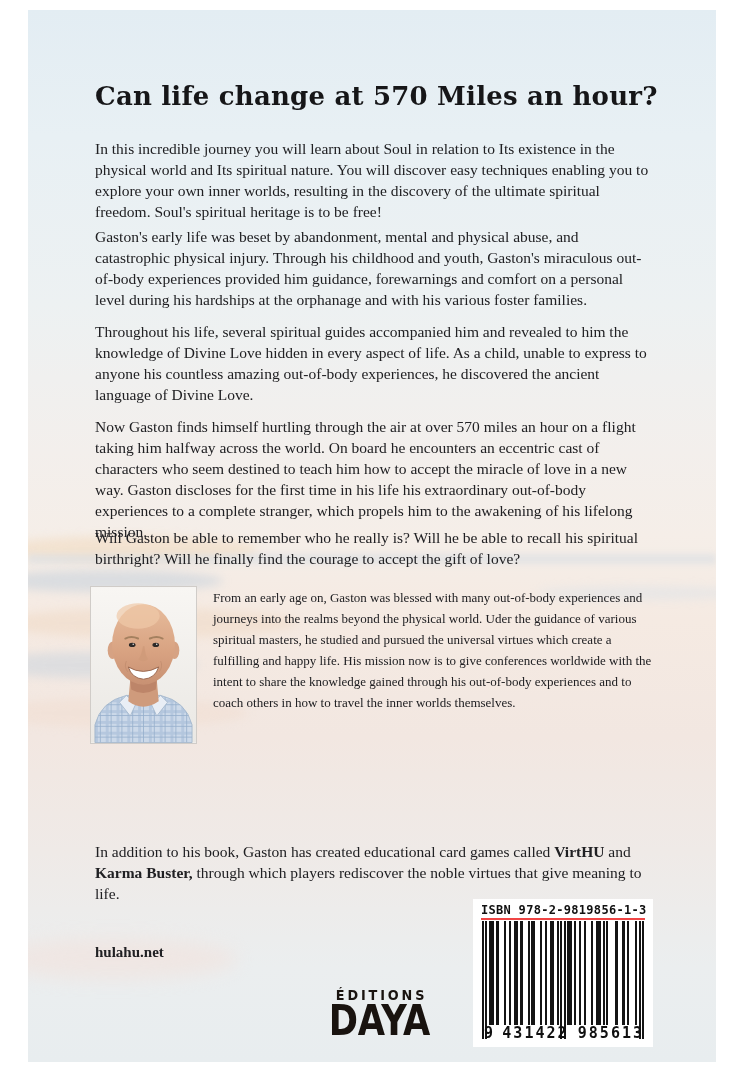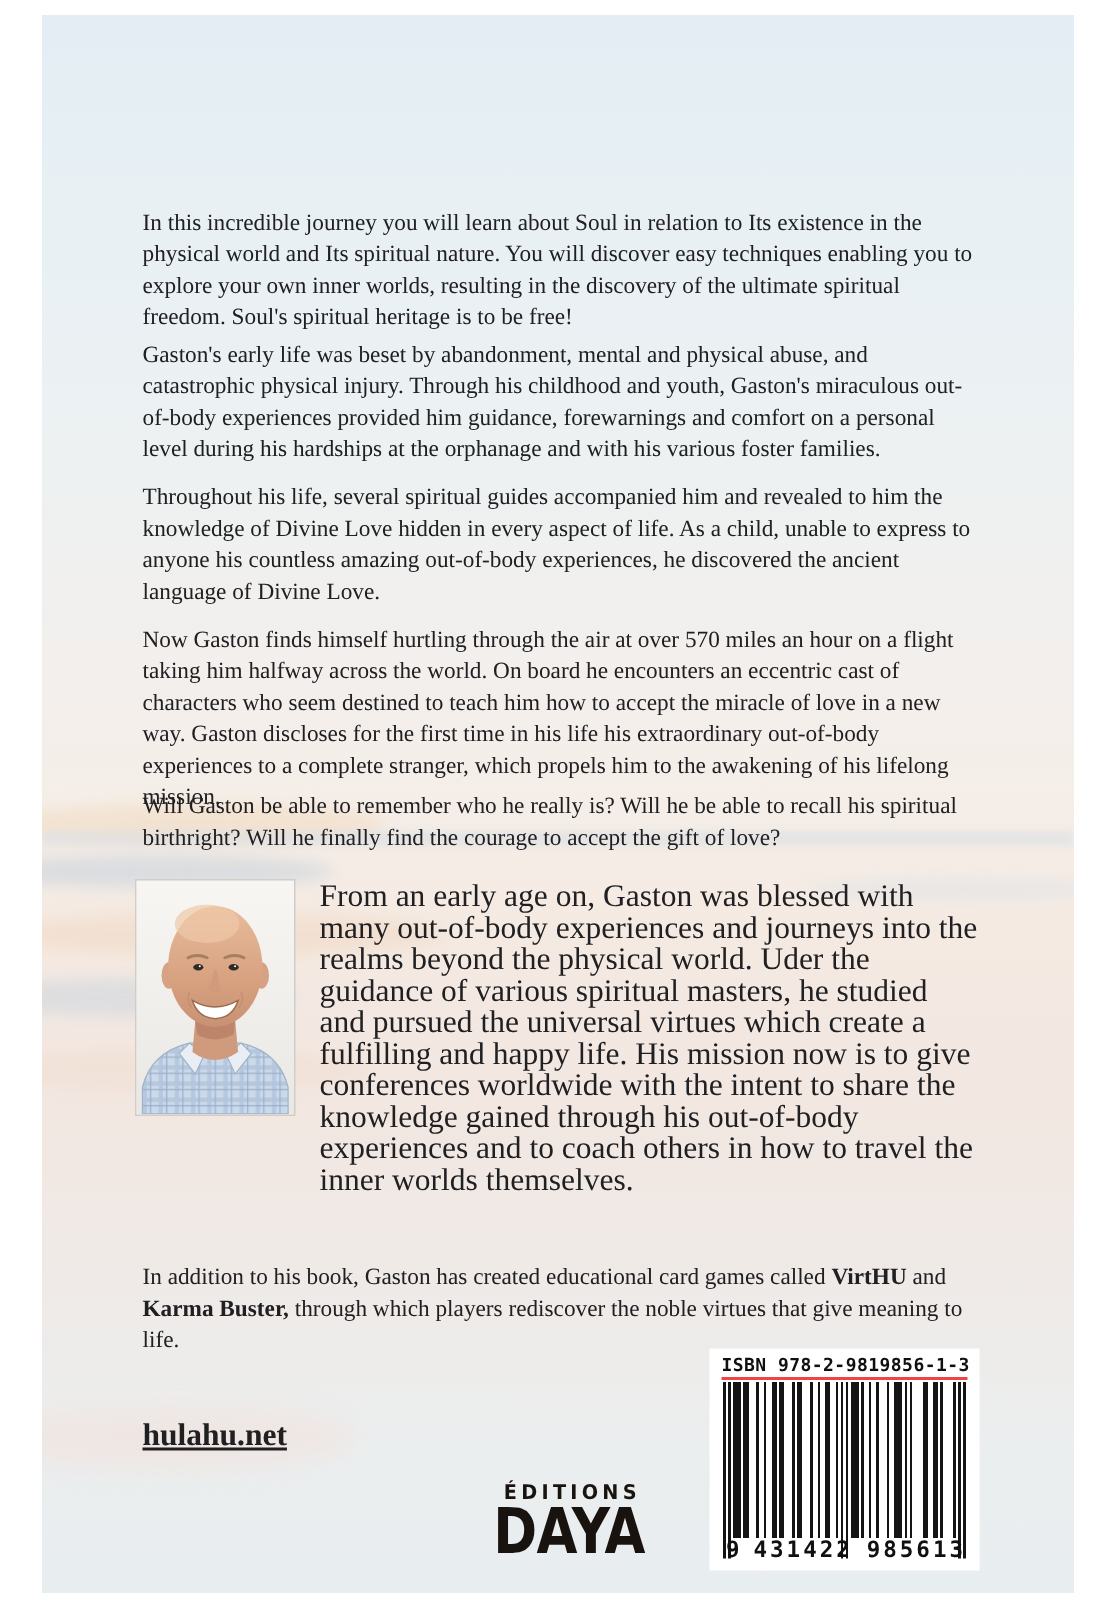--- a/index.html
+++ b/index.html
@@ -34,27 +34,27 @@
   .p0{top:216px;}
   .p1{top:311px;}
   .p2{top:406px;}
   .p3{top:517px;}
   .bio-row{position:absolute;left:62px;top:576px;width:564px;display:flex;gap:16px;}
   .photo{
     flex:none;width:107px;height:158px;background:#f5f4f2;
     border:1px solid rgba(110,100,92,.28);box-sizing:border-box;
   }
   .photo svg{display:block;width:100%;height:100%;}
-  .bio{margin:0;width:440px;font-size:21px;line-height:21px;color:#202023;padding-top:1px;}
+  .bio{margin:0;width:440px;font-size:13px;line-height:21px;color:#202023;padding-top:1px;}
   .residence{top:753px;}
   .cards{top:831px;}
   .resource-label{position:absolute;left:67px;top:912px;margin:0;font-size:15.5px;line-height:21px;}
   .resource-url{
-    position:absolute;left:67px;top:934px;font-size:21px;font-weight:bold;
-    color:#202023;text-decoration:underline;cursor:pointer;text-align:right;
+    position:absolute;left:67px;top:934px;font-size:15px;font-weight:bold;
+    color:#202023;cursor:pointer;text-align:right;
   }
   .publisher{
     position:absolute;left:292px;top:977px;width:110px;text-align:right;
     font-family:"DejaVu Sans", sans-serif;color:#19130f;
   }
   .pub-top{font-weight:bold;font-size:13.5px;letter-spacing:3px;white-space:nowrap;transform:scaleX(.95);transform-origin:center;}
   .pub-bottom{font-weight:bold;font-size:42px;line-height:34px;margin-top:1px;transform:scaleX(.84);transform-origin:center;letter-spacing:-.5px;}
 
   .barcode{position:absolute;left:445px;top:889px;width:180px;height:148px;background:#ffffff;}
   .isbn{
@@ -77,20 +77,21 @@
 
   <div class="streak s1"></div>
   <div class="streak s2"></div>
   <div class="streak s3"></div>
   <div class="streak s4"></div>
   <div class="streak s5"></div>
   <div class="streak s6"></div>
   <div class="streak s7"></div>
   <div class="streak s8"></div>
 
+  <h1 class="headline">Can life change at 570 Miles an hour?</h1>
 
   <p class="tx intro">In this incredible journey you will learn about Soul in relation to Its existence in the physical world and Its spiritual nature. You will discover easy techniques enabling you to explore your own inner worlds, resulting in the discovery of the ultimate spiritual freedom. Soul's spiritual heritage is to be free!</p>
   <p class="tx p0">Gaston's early life was beset by abandonment, mental and physical abuse, and catastrophic physical injury. Through his childhood and youth, Gaston's miraculous out-of-body experiences provided him guidance, forewarnings and comfort on a personal level during his hardships at the orphanage and with his various foster families.</p>
   <p class="tx p1">Throughout his life, several spiritual guides accompanied him and revealed to him the knowledge of Divine Love hidden in every aspect of life. As a child, unable to express to anyone his countless amazing out-of-body experiences, he discovered the ancient language of Divine Love.</p>
   <p class="tx p2">Now Gaston finds himself hurtling through the air at over 570 miles an hour on a flight taking him halfway across the world. On board he encounters an eccentric cast of characters who seem destined to teach him how to accept the miracle of love in a new way. Gaston discloses for the first time in his life his extraordinary out-of-body experiences to a complete stranger, which propels him to the awakening of his lifelong mission.</p>
   <p class="tx p3">Will Gaston be able to remember who he really is? Will he be able to recall his spiritual birthright? Will he finally find the courage to accept the gift of love?</p>
 
   <div class="bio-row">
     <div class="photo">
       <svg viewBox="0 0 107 158">

